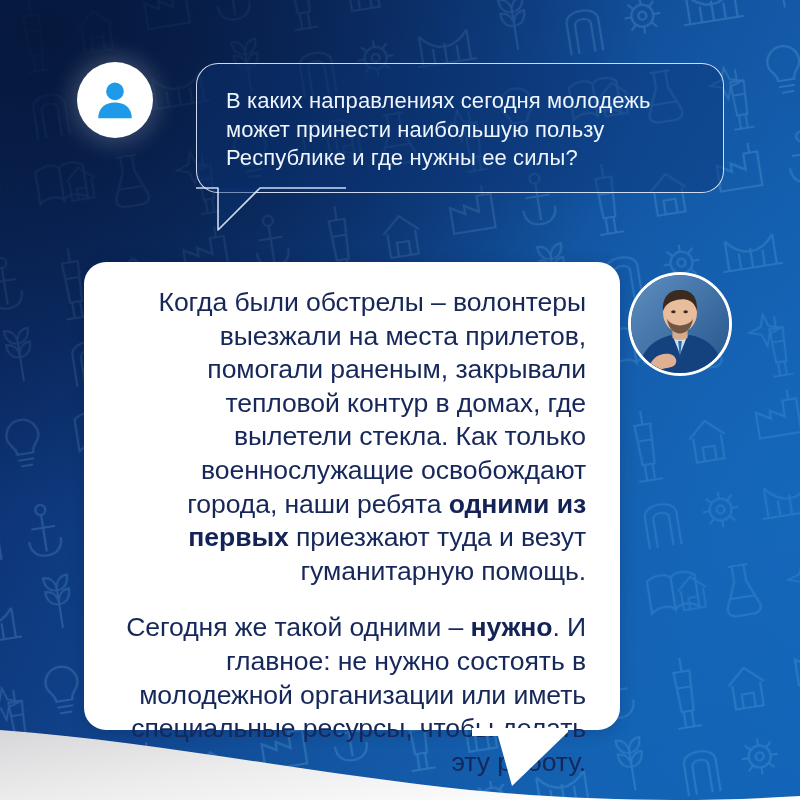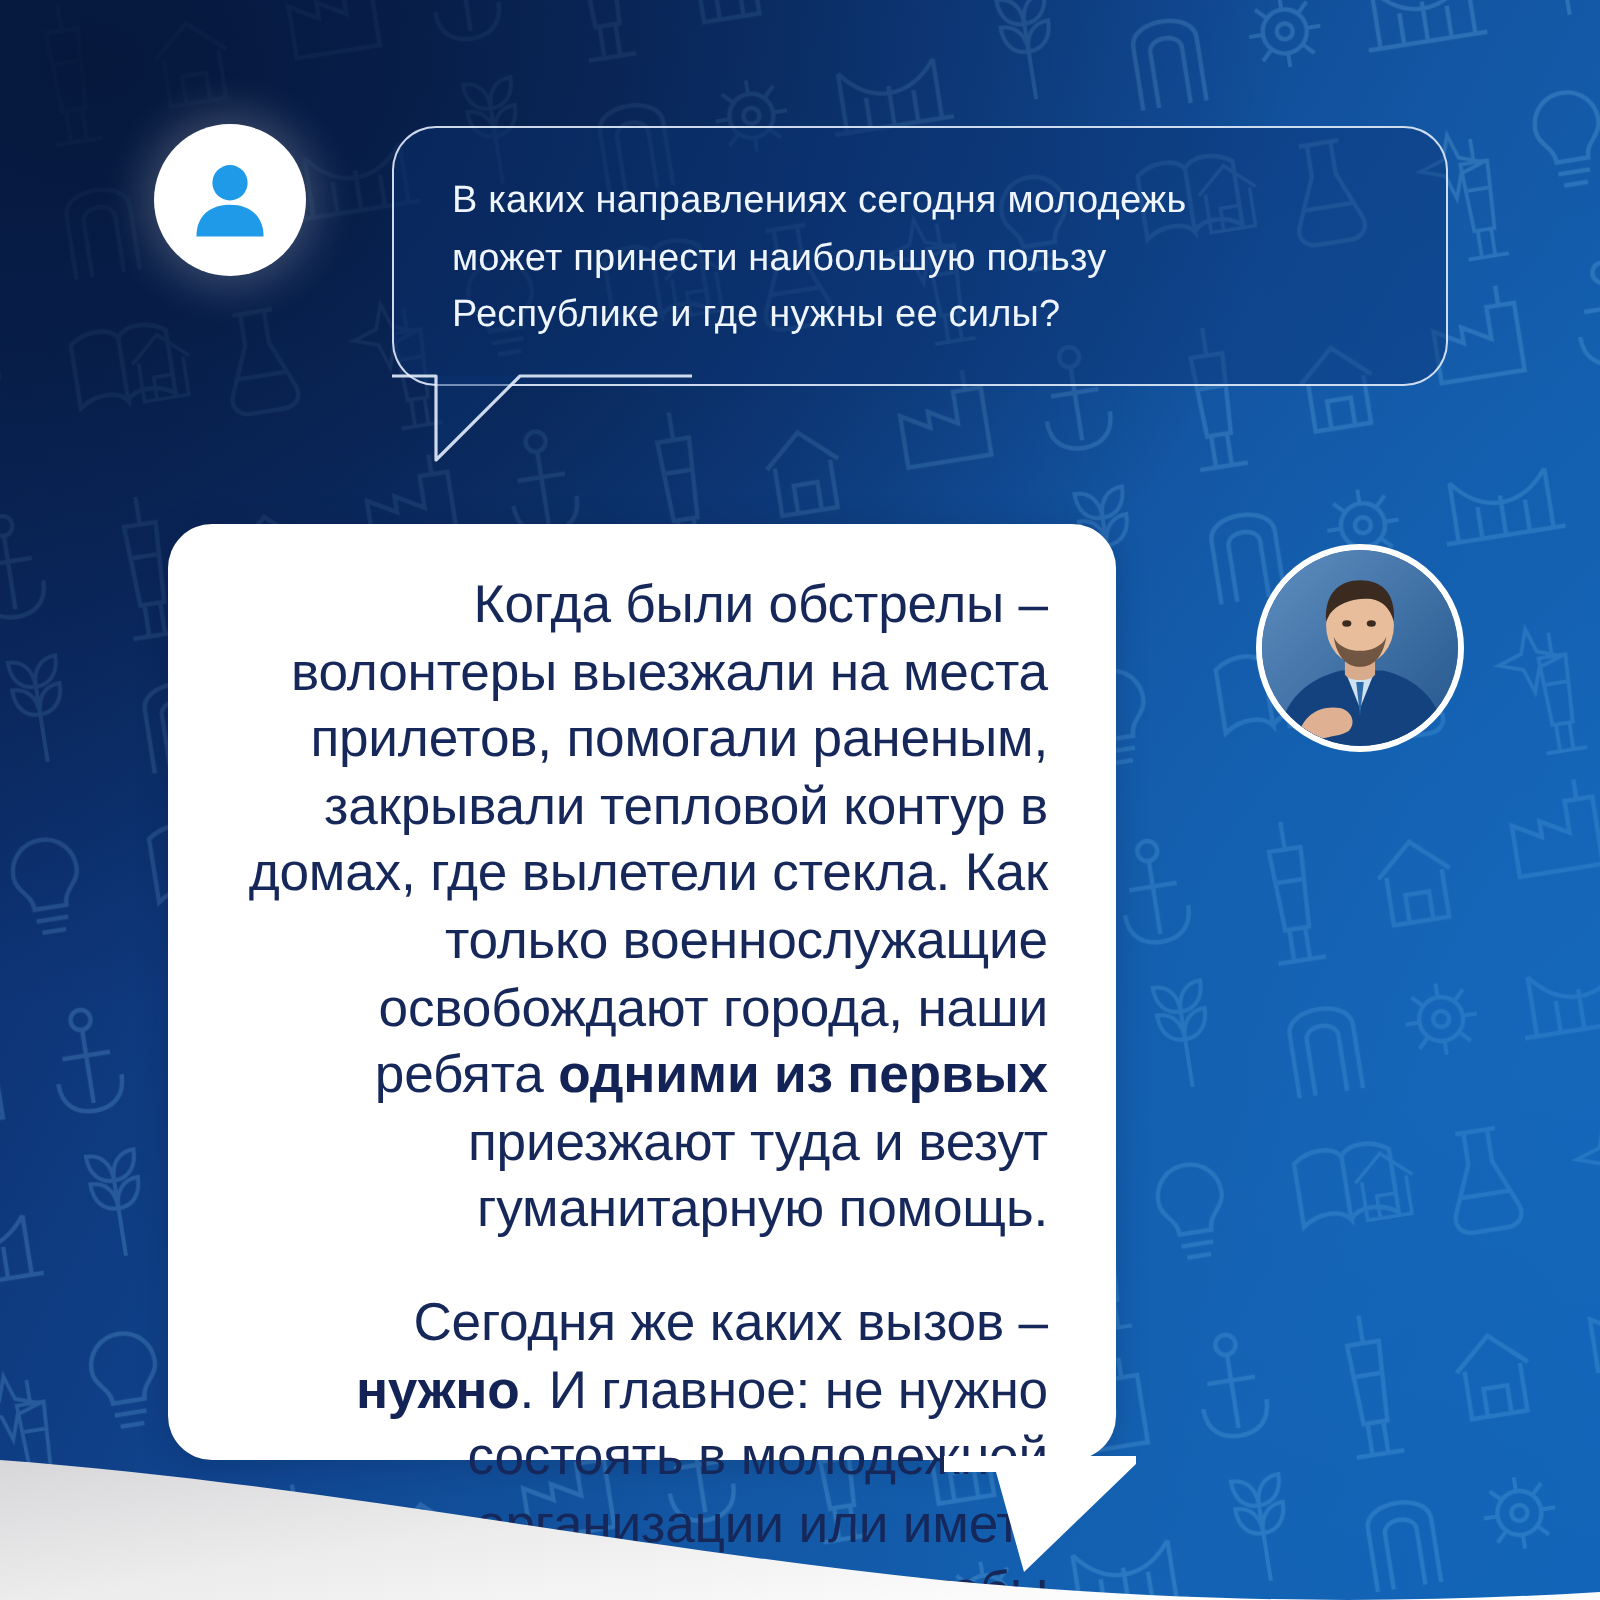--- a/index.html
+++ b/index.html
@@ -62,39 +62,39 @@
     position: absolute;
     left: 196px; top: 63px;
     width: 528px; height: 130px;
     border: 1.6px solid rgba(233,243,255,.88);
     border-radius: 22px;
     background: rgba(10,52,116,.45);
     padding: 23px 26px 0 29px;
   }
   #q-text {
     color: #eef5fd;
-    font-size: 19px;
+    font-size: 22px;
     line-height: 28.5px;
     letter-spacing: .1px;
     white-space: pre-line;
   }
   
   #q-tail {
     position: absolute;
     left: 196px; top: 186px;
     width: 150px; height: 64px;
     pointer-events: none;
   }
   #q-tail svg { display: block; width: 100%; height: 100%; }
 
   
   #a-bubble {
     position: absolute;
     left: 84px; top: 262px;
-    width: 474px; height: 468px;
+    width: 536px; height: 468px;
     background: #ffffff;
     border-radius: 22px;
     padding: 24px 34px 22px 34px;
     box-shadow: 0 2px 16px rgba(0,10,40,.18);
   }
   #a-tail {
     position: absolute;
     left: 472px; top: 728px;
     width: 110px; height: 62px;
     pointer-events: none;
@@ -222,21 +222,21 @@
   </div>
   <div id="q-tail">
     <svg viewBox="0 0 150 64" aria-hidden="true">
       <path d="M0 2 L22 2 L22 44 L64 2 L150 2" fill="rgba(10,52,116,.45)" stroke="rgba(233,243,255,.88)" stroke-width="1.6" stroke-linejoin="round"></path>
     </svg>
   </div>
 
   <div id="a-bubble">
     <div id="answer-body">
         <p class="a-para"><span>Когда были обстрелы – волонтеры выезжали на места прилетов, помогали раненым, закрывали тепловой контур в домах, где вылетели стекла. Как только военнослужащие освобождают города, наши ребята </span><b>одними из первых</b><span> приезжают туда и везут гуманитарную помощь.</span></p>
-        <p class="a-para"><span>Сегодня же каких вызов – </span><b>нужно</b><span>. И главное: не нужно состоять в молодежной организации или иметь специальные ресурсы, чтобы делать эту работу.</span></p>
+        <p class="a-para"><span>Сегодня же такой одними – </span><b>нужно</b><span>. И главное: не нужно состоять в молодежной организации или иметь специальные ресурсы, чтобы делать эту работу.</span></p>
       </div>
   </div>
   <div id="a-tail">
     <svg viewBox="0 0 110 62" aria-hidden="true">
       <path d="M0 0 L96 0 L96 4 L40 58 L26 8 L0 8 Z" fill="#ffffff"></path>
     </svg>
   </div>
 
   <div id="a-avatar">
     <span>

